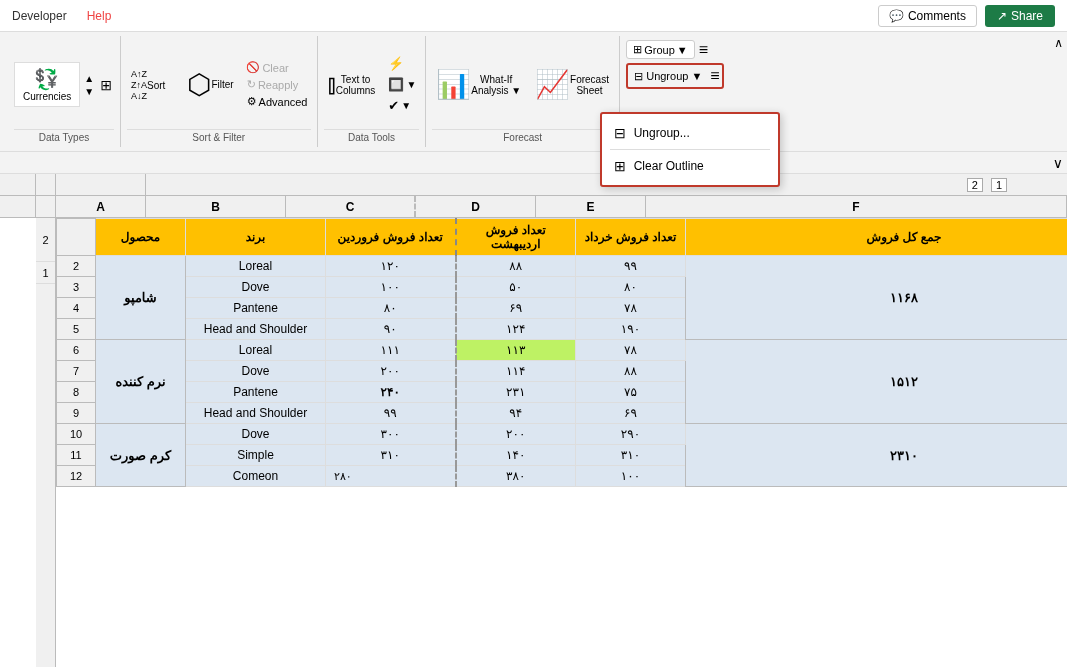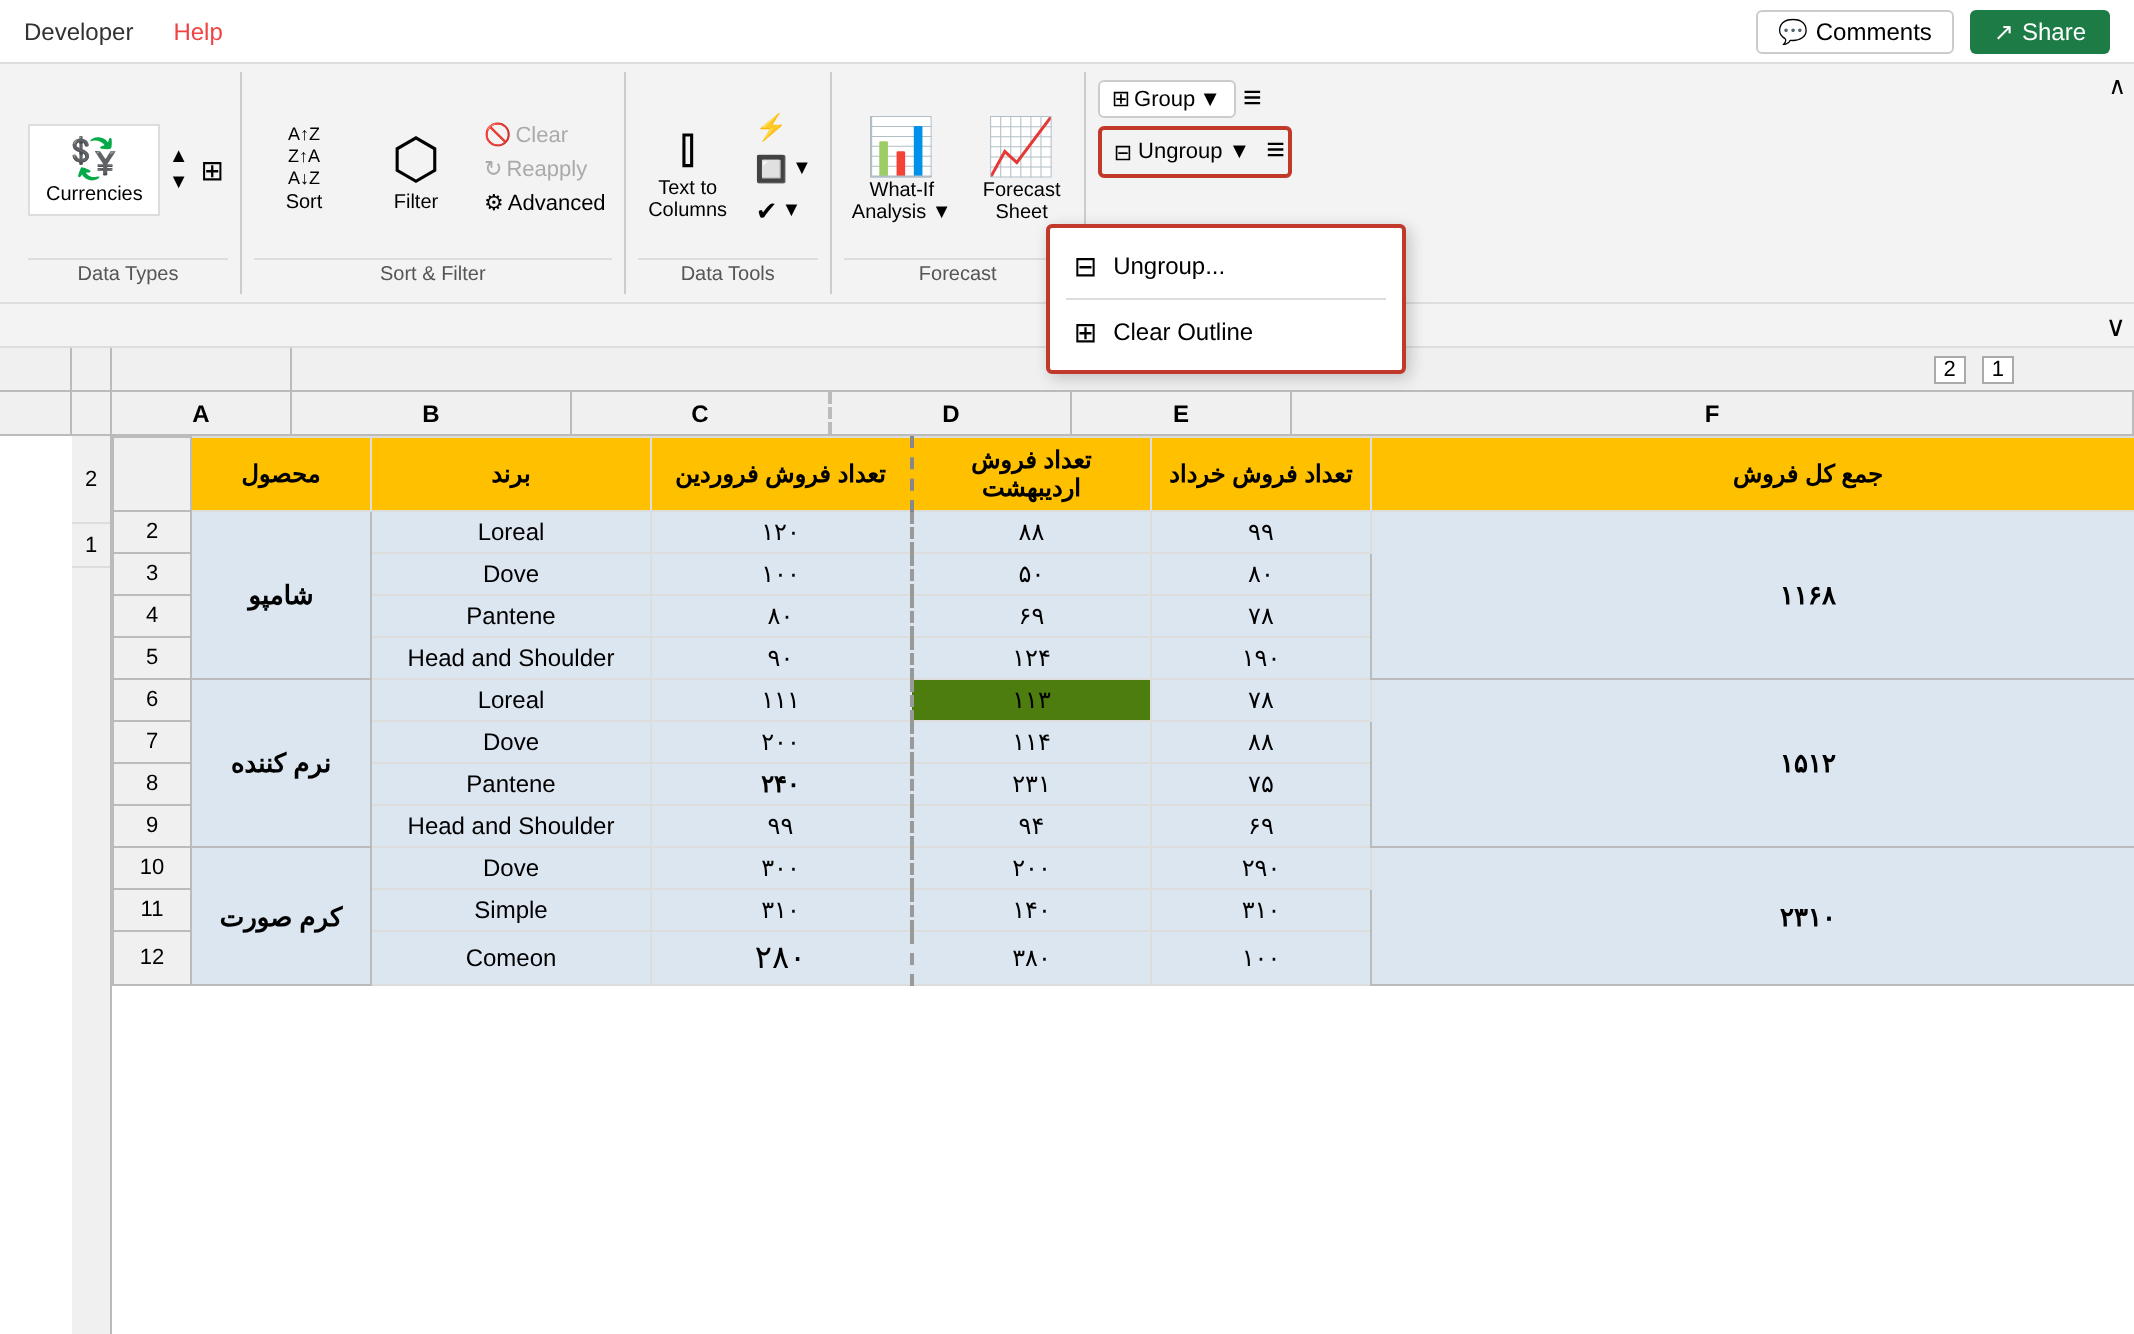--- a/index.html
+++ b/index.html
@@ -62,21 +62,21 @@
     }
     .dropdown-divider { height: 1px; background: #ddd; margin: 3px 8px; }
 
     table {
       border-collapse: collapse;
       width: 100%;
       font-size: 12px;
     }
 
     .big-icon-btn {
-      display: flex; flex-direction: column;
+      display: flex; 
       align-items: center; justify-content: flex-start;
       padding: 4px; cursor: pointer; border-radius: 3px;
       min-width: 50px;
     }
 
     .small-icon-row {
       display: flex;
       align-items: center;
       gap: 2px;
       cursor: pointer;
@@ -344,21 +344,21 @@
             <td style="background: rgb(220, 230, 241); border: 1px solid rgb(221, 221, 221); text-align: center; font-size: 12px; padding: 3px 8px;">Head and Shoulder</td>
             <td style="background: rgb(220, 230, 241); border-width: 1px 2px 1px 1px; border-style: solid dashed solid solid; border-color: rgb(221, 221, 221) rgb(153, 153, 153) rgb(221, 221, 221) rgb(221, 221, 221); border-image: initial; text-align: center; font-size: 12px; padding: 3px 8px;">۹۰</td>
             <td style="background: rgb(220, 230, 241); border: 1px solid rgb(221, 221, 221); text-align: center; font-size: 12px; padding: 3px 8px;">۱۲۴</td>
             <td style="background: rgb(220, 230, 241); border: 1px solid rgb(221, 221, 221); text-align: center; font-size: 12px; padding: 3px 8px;">۱۹۰</td>
           </tr>
           <tr>
             <td style="background: rgb(240, 240, 240); border: 1px solid rgb(187, 187, 187); text-align: center; font-size: 11px; padding: 2px 4px; width: 25px;">6</td>
             <td rowspan="4" style="background: rgb(220, 230, 241); border: 1px solid rgb(187, 187, 187); text-align: center; font-weight: bold; font-size: 13px; direction: rtl; vertical-align: middle;">نرم کننده</td>
             <td style="background: rgb(220, 230, 241); border: 1px solid rgb(221, 221, 221); text-align: center; font-size: 12px; padding: 3px 8px;">Loreal</td>
             <td style="background: rgb(220, 230, 241); border-width: 1px 2px 1px 1px; border-style: solid dashed solid solid; border-color: rgb(221, 221, 221) rgb(153, 153, 153) rgb(221, 221, 221) rgb(221, 221, 221); border-image: initial; text-align: center; font-size: 12px; padding: 3px 8px;">۱۱۱</td>
-            <td style="background: #4d7c0f; border: 1px solid rgb(221, 221, 221); text-align: center; font-size: 12px; padding: 3px 8px; margin-left: 12px;">۱۱۳</td>
+            <td style="background: #bef264; border: 1px solid rgb(221, 221, 221); text-align: center; font-size: 12px; padding: 3px 8px; margin-left: 12px;">۱۱۳</td>
             <td style="background: rgb(220, 230, 241); border: 1px solid rgb(221, 221, 221); text-align: center; font-size: 12px; padding: 3px 8px;">۷۸</td>
             <td rowspan="4" style="background: rgb(220, 230, 241); border: 1px solid rgb(187, 187, 187); text-align: center; font-weight: bold; font-size: 13px; vertical-align: middle;">۱۵۱۲</td>
           </tr>
           <tr>
             <td style="background: rgb(240, 240, 240); border: 1px solid rgb(187, 187, 187); text-align: center; font-size: 11px; padding: 2px 4px; width: 25px;">7</td>
             <td style="background: rgb(220, 230, 241); border: 1px solid rgb(221, 221, 221); text-align: center; font-size: 12px; padding: 3px 8px;">Dove</td>
             <td style="background: rgb(220, 230, 241); border-width: 1px 2px 1px 1px; border-style: solid dashed solid solid; border-color: rgb(221, 221, 221) rgb(153, 153, 153) rgb(221, 221, 221) rgb(221, 221, 221); border-image: initial; text-align: center; font-size: 12px; padding: 3px 8px;">۲۰۰</td>
             <td style="background: rgb(220, 230, 241); border: 1px solid rgb(221, 221, 221); text-align: center; font-size: 12px; padding: 3px 8px;">۱۱۴</td>
             <td style="background: rgb(220, 230, 241); border: 1px solid rgb(221, 221, 221); text-align: center; font-size: 12px; padding: 3px 8px;">۸۸</td>
           </tr>
@@ -388,20 +388,20 @@
           <tr>
             <td style="background: rgb(240, 240, 240); border: 1px solid rgb(187, 187, 187); text-align: center; font-size: 11px; padding: 2px 4px; width: 25px;">11</td>
             <td style="background: rgb(220, 230, 241); border: 1px solid rgb(221, 221, 221); text-align: center; font-size: 12px; padding: 3px 8px;">Simple</td>
             <td style="background: rgb(220, 230, 241); border-width: 1px 2px 1px 1px; border-style: solid dashed solid solid; border-color: rgb(221, 221, 221) rgb(153, 153, 153) rgb(221, 221, 221) rgb(221, 221, 221); border-image: initial; text-align: center; font-size: 12px; padding: 3px 8px;">۳۱۰</td>
             <td style="background: rgb(220, 230, 241); border: 1px solid rgb(221, 221, 221); text-align: center; font-size: 12px; padding: 3px 8px;">۱۴۰</td>
             <td style="background: rgb(220, 230, 241); border: 1px solid rgb(221, 221, 221); text-align: center; font-size: 12px; padding: 3px 8px;">۳۱۰</td>
           </tr>
           <tr>
             <td style="background: rgb(240, 240, 240); border: 1px solid rgb(187, 187, 187); text-align: center; font-size: 11px; padding: 2px 4px; width: 25px;">12</td>
             <td style="background: rgb(220, 230, 241); border: 1px solid rgb(221, 221, 221); text-align: center; font-size: 12px; padding: 3px 8px;">Comeon</td>
-            <td style="background: rgb(220, 230, 241); border-width: 1px 2px 1px 1px; border-style: solid dashed solid solid; border-color: rgb(221, 221, 221) rgb(153, 153, 153) rgb(221, 221, 221) rgb(221, 221, 221); border-image: initial; text-align: center; font-size: 16px; padding: 3px 8px;">۲۸۰</td>
+            <td style="background: rgb(220, 230, 241); border-width: 1px 2px 1px 1px; border-style: solid dashed solid solid; border-color: rgb(221, 221, 221) rgb(153, 153, 153) rgb(221, 221, 221) rgb(221, 221, 221); border-image: initial; font-size: 11px; padding: 3px 8px;">۲۸۰</td>
             <td style="background: rgb(220, 230, 241); border: 1px solid rgb(221, 221, 221); text-align: center; font-size: 12px; padding: 3px 8px; margin-top: 42px;">۳۸۰</td>
             <td style="background: rgb(220, 230, 241); border: 1px solid rgb(221, 221, 221); text-align: center; font-size: 12px; padding: 3px 8px;">۱۰۰</td>
           </tr>
         </tbody>
     </table>
   </div>
 </div>
 
 </body></html>

